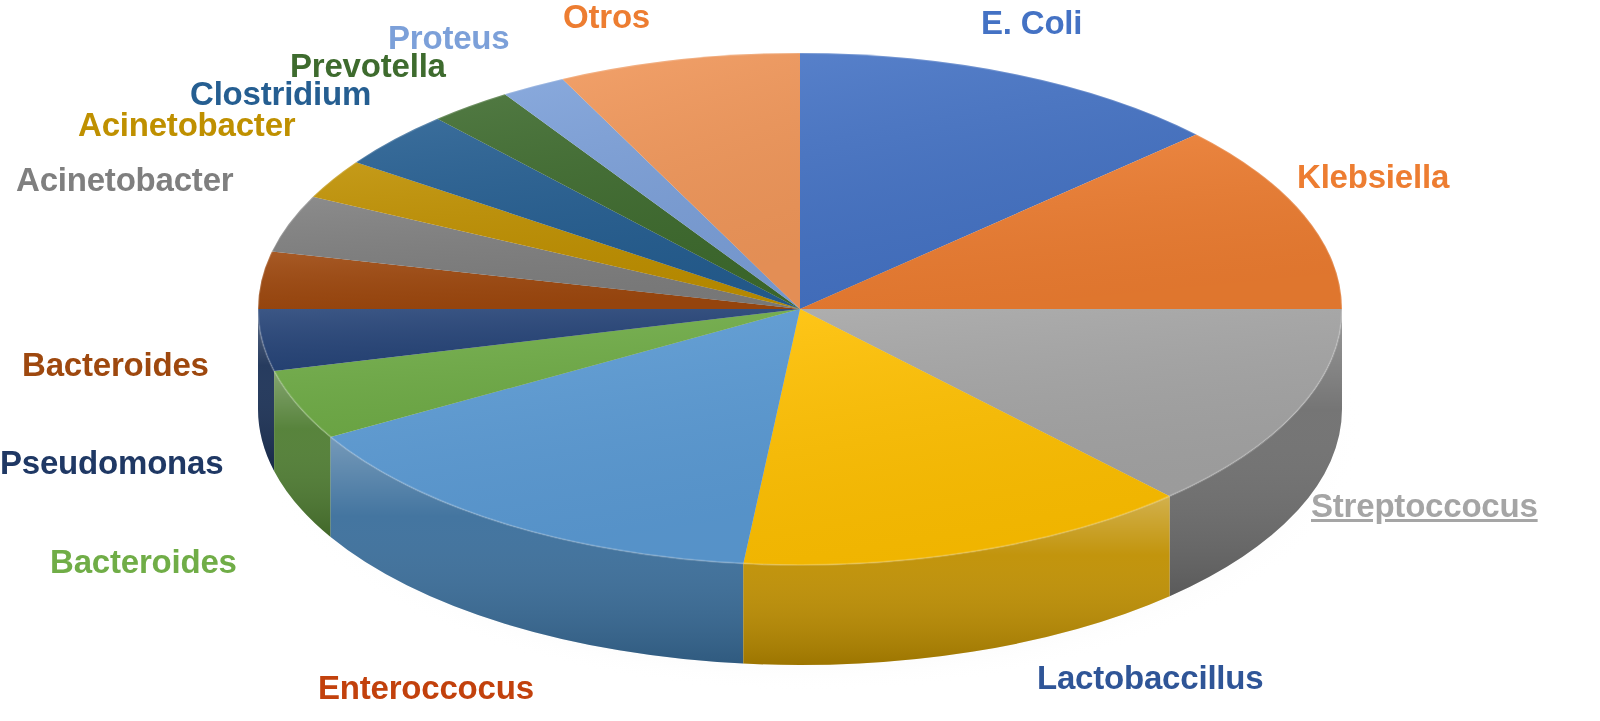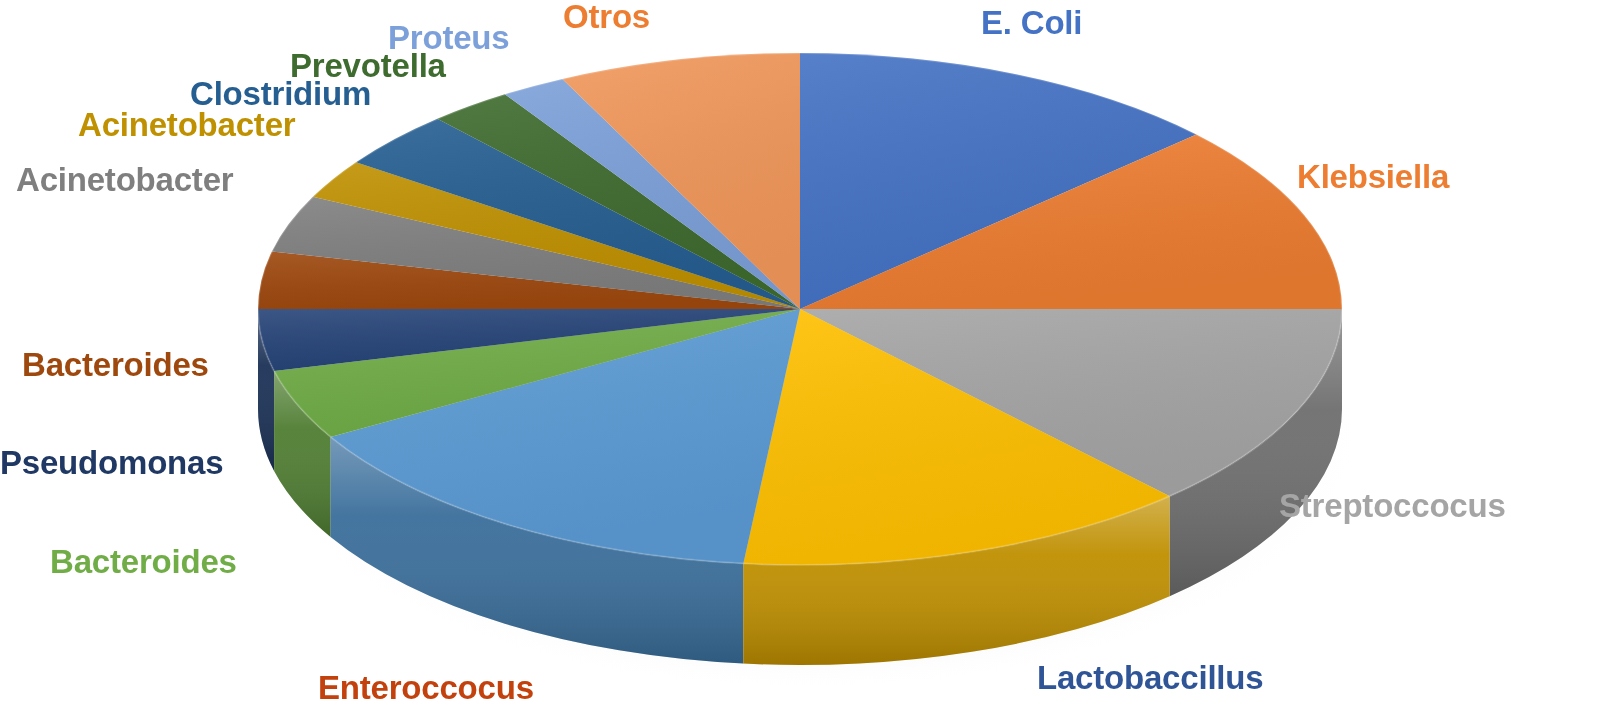--- a/index.html
+++ b/index.html
@@ -125,18 +125,18 @@
       <div class="pie-label" style="left: 388px; top: 21px; color: rgb(124, 160, 217); font-size: 33px;">Proteus</div>
       <div class="pie-label" style="left: 290px; top: 49px; color: rgb(62, 107, 46); font-size: 33px;">Prevotella</div>
       <div class="pie-label" style="left: 190px; top: 77px; color: rgb(37, 94, 145); font-size: 33px;">Clostridium</div>
       <div class="pie-label" style="left: 78px; top: 108px; color: rgb(191, 144, 0); font-size: 33px;">Acinetobacter</div>
       <div class="pie-label" style="left: 16px; top: 163px; color: rgb(127, 127, 127); font-size: 33px;">Acinetobacter</div>
       <div class="pie-label" style="left: 22px; top: 348px; color: rgb(158, 72, 14); font-size: 33px;">Bacteroides</div>
       <div class="pie-label" style="left: 0px; top: 446px; color: rgb(31, 56, 100); font-size: 33px;">Pseudomonas</div>
       <div class="pie-label" style="left: 50px; top: 545px; color: rgb(112, 173, 71); font-size: 33px;">Bacteroides</div>
       <div class="pie-label" style="left: 318px; top: 671px; color: #c2410c; font-size: 33px;">Enteroccocus</div>
       <div class="pie-label" style="left: 1037px; top: 661px; color: rgb(47, 85, 151); font-size: 33px;">Lactobaccillus</div>
-      <div class="pie-label" style="left: 1279px; top: 489px; color: rgb(165, 165, 165); font-size: 33px;">Streptoccocus</div>
+      <div class="pie-label" style="left: 1311px; top: 489px; color: rgb(165, 165, 165); font-size: 33px; text-decoration: underline;">Streptoccocus</div>
       <div class="pie-label" style="left: 1297px; top: 160px; color: rgb(237, 125, 49); font-size: 33px;">Klebsiella</div>
       <div class="pie-label" style="left: 981px; top: 6px; color: rgb(68, 114, 196); font-size: 33px;">E. Coli</div>
     </div>
 
 </div>
 
 </body></html>

